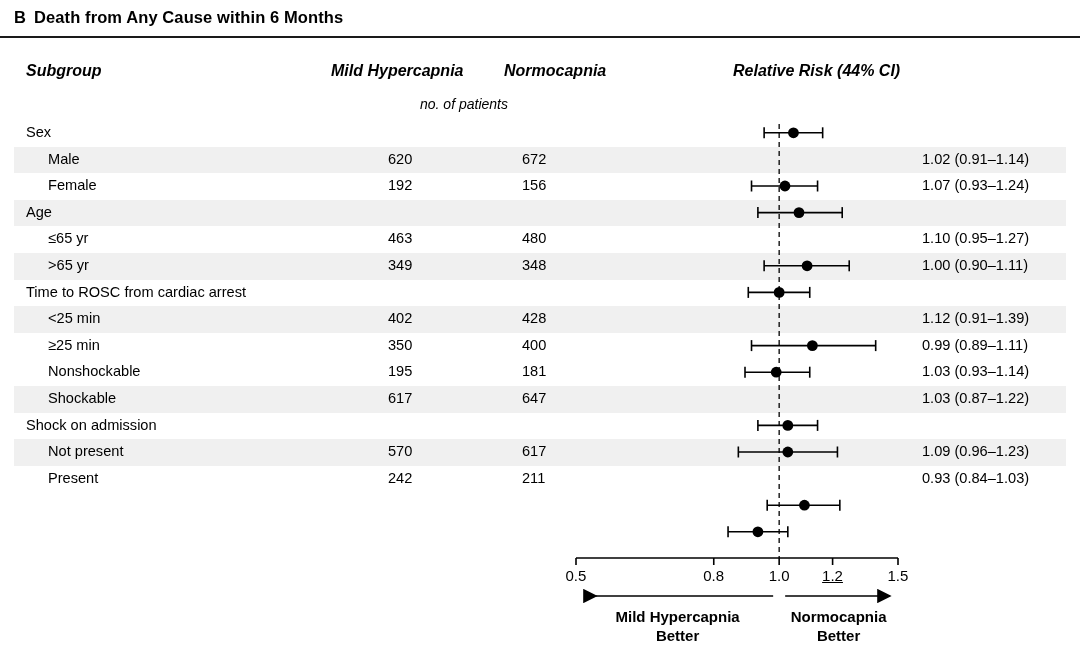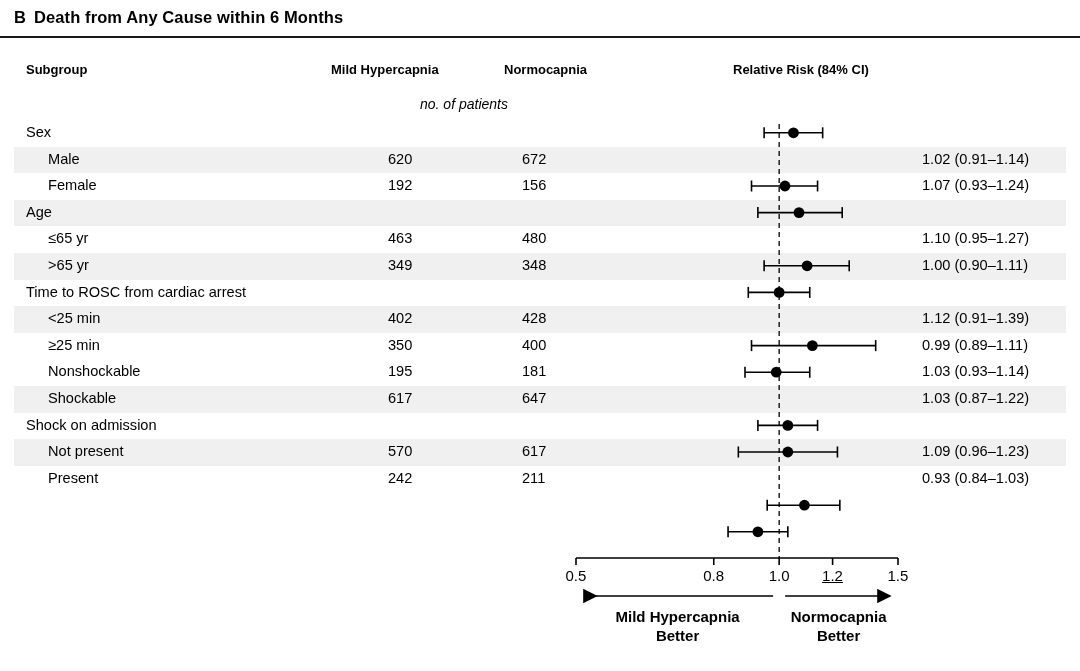--- a/index.html
+++ b/index.html
@@ -40,23 +40,24 @@
     left: 0px;
     top: 36px;
     width: 1080px;
     height: 2px;
     background: #1a1a1a;
   }
 
   
   .col-head {
     position: absolute;
-    font-size: 13px;
+    font-size: 16px;
     font-weight: bold;
     white-space: nowrap;
+    font-style: italic;
   }
   #head-subgroup { left: 26px;  top: 62px; }
   #head-mild     { left: 331px; top: 62px; }
   #head-normo    { left: 504px; top: 62px; }
   #head-rr       { left: 733px; top: 62px; }
 
   .units-label {
     position: absolute;
     left: 420px;
     top: 96px;
@@ -141,21 +142,21 @@
 <div id="page">
 
   <div class="panel-title">
     <span class="panel-letter">B</span><span>Death from Any Cause within 6 Months</span>
   </div>
   <div class="title-rule"></div>
 
   <div class="col-head" id="head-subgroup">Subgroup</div>
   <div class="col-head" id="head-mild">Mild Hypercapnia</div>
   <div class="col-head" id="head-normo">Normocapnia</div>
-  <div class="col-head" id="head-rr">Relative Risk (84% CI)</div>
+  <div class="col-head" id="head-rr">Relative Risk (44% CI)</div>
   <div class="units-label">no. of patients</div>
 
   <div id="rows">
       <div class="row">
         <div class="label">Sex</div>
       </div>
       <div class="row shade indent">
         <div class="label">Male</div>
         <div class="n-mild">620</div>
         <div class="n-normo">672</div>

